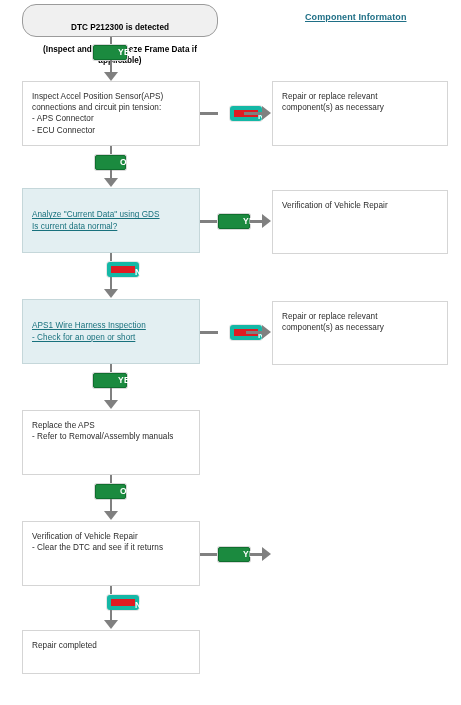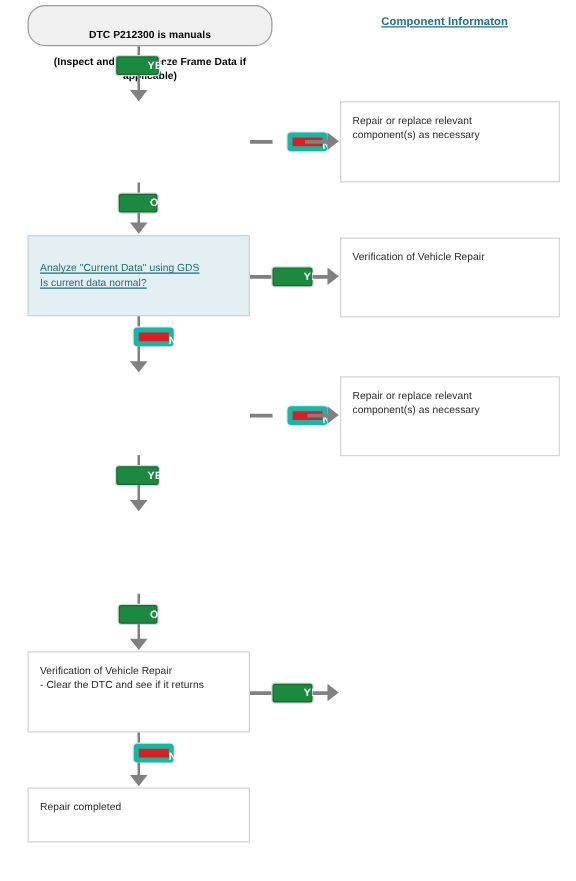--- a/index.html
+++ b/index.html
@@ -128,29 +128,33 @@
   }
 </style>
 </head>
 <body>
 
 <div id="canvas">
 
   <a class="header-link" href="#">Component Informaton</a>
 
   <div class="node start" style="left:22px; top:4px; width:196px; height:33px;">
-    <div>DTC P212300 is manuals</div>
+    <div>DTC P212300 is detected</div>
     <div>(Inspect and Save Freeze Frame Data if applicable)</div>
   </div>
 
   <div class="vline" style="left:110px; top:37px; height:8px;"></div>
   <div class="badge green" style="left:93px; top:45px; width:34px;">YES</div>
   <div class="vline" style="left:110px; top:60px; height:13px;"></div>
   <div class="arrow-down" style="left:104px; top:72px;"></div>
 
+  <div class="node" style="left:22px; top:81px; width:178px; height:65px;">Inspect Accel Position Sensor(APS)
+connections and circuit pin tension:
+- APS Connector
+- ECU Connector</div>
 
   <div class="hline" style="left:200px; top:112px; width:18px;"></div>
   <div class="badge red" style="left:218px; top:106px; width:26px;">NG</div>
   <div class="hline" style="left:244px; top:112px; width:19px;"></div>
   <div class="arrow-right" style="left:262px; top:106px;"></div>
 
   <div class="node" style="left:272px; top:81px; width:176px; height:65px;">Repair or replace relevant
 component(s) as necessary</div>
 
   <div class="vline" style="left:110px; top:146px; height:9px;"></div>
@@ -168,34 +172,40 @@
   <div class="hline" style="left:250px; top:220px; width:13px;"></div>
   <div class="arrow-right" style="left:262px; top:214px;"></div>
 
   <div class="node" style="left:272px; top:190px; width:176px; height:64px;">Verification of Vehicle Repair</div>
 
   <div class="vline" style="left:110px; top:253px; height:9px;"></div>
   <div class="badge red" style="left:95px; top:262px; width:31px;">NO</div>
   <div class="vline" style="left:110px; top:277px; height:14px;"></div>
   <div class="arrow-down" style="left:104px; top:289px;"></div>
 
+  <div class="node linkbox" style="left:22px; top:299px; width:178px; height:65px;">
+    <span class="linktext">APS1 Wire Harness Inspection
+- Check for an open or short</span>
+  </div>
 
   <div class="hline" style="left:200px; top:331px; width:18px;"></div>
   <div class="badge red" style="left:218px; top:325px; width:28px;">NO</div>
   <div class="hline" style="left:246px; top:331px; width:17px;"></div>
   <div class="arrow-right" style="left:262px; top:325px;"></div>
 
   <div class="node" style="left:272px; top:301px; width:176px; height:64px;">Repair or replace relevant
 component(s) as necessary</div>
 
   <div class="vline" style="left:110px; top:364px; height:9px;"></div>
   <div class="badge green" style="left:93px; top:373px; width:34px;">YES</div>
   <div class="vline" style="left:110px; top:388px; height:14px;"></div>
   <div class="arrow-down" style="left:104px; top:400px;"></div>
 
+  <div class="node" style="left:22px; top:410px; width:178px; height:65px;">Replace the APS
+- Refer to Removal/Assembly manuals</div>
 
   <div class="vline" style="left:110px; top:475px; height:9px;"></div>
   <div class="badge green" style="left:95px; top:484px; width:31px;">OK</div>
   <div class="vline" style="left:110px; top:499px; height:13px;"></div>
   <div class="arrow-down" style="left:104px; top:511px;"></div>
 
   <div class="node" style="left:22px; top:521px; width:178px; height:65px;">Verification of Vehicle Repair
 - Clear the DTC and see if it returns</div>
 
   <div class="hline" style="left:200px; top:553px; width:18px;"></div>

